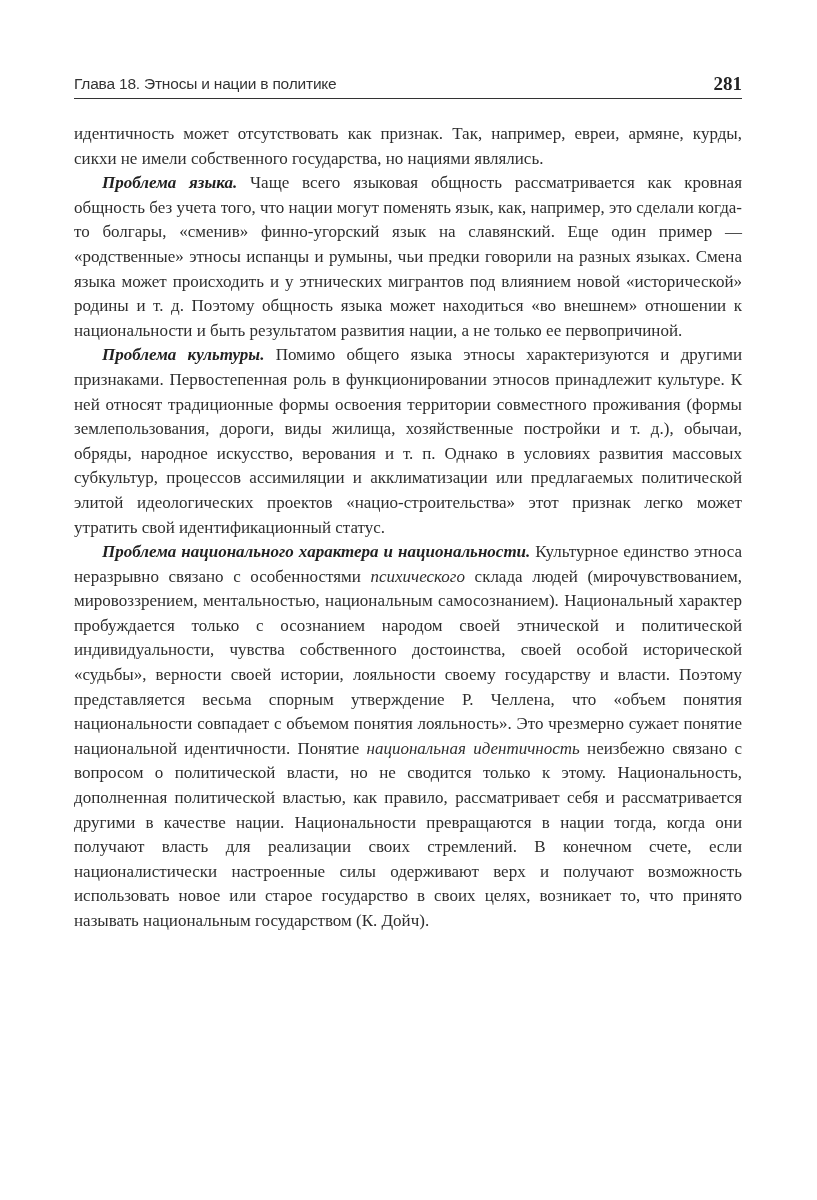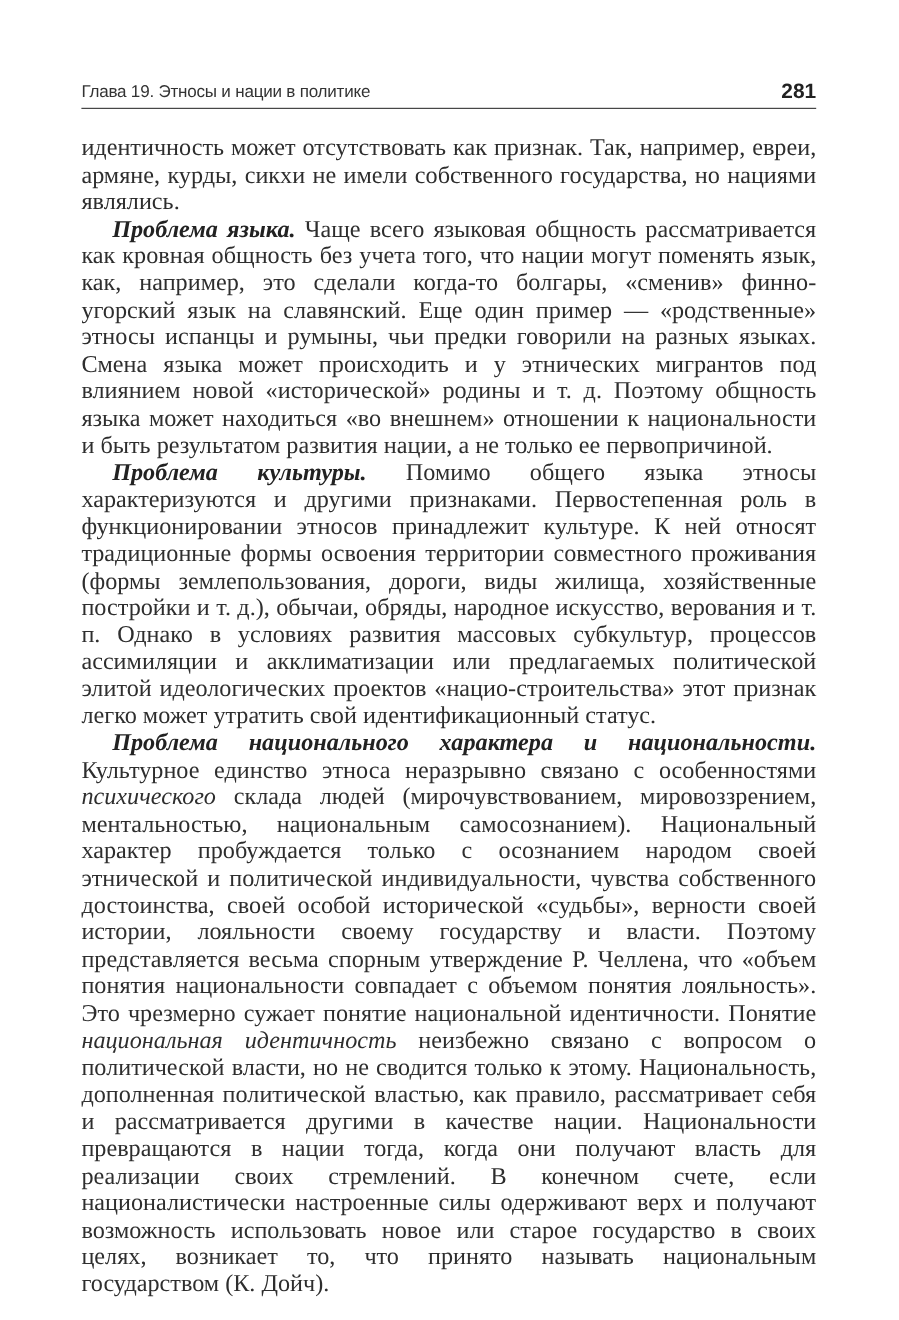--- a/index.html
+++ b/index.html
@@ -4,37 +4,37 @@
 <style>
   html, body { margin: 0; padding: 0; background: #ffffff; }
   body { width: 817px; height: 1200px; position: relative; overflow: hidden; color: #2a2a2a; }
   .page { position: absolute; left: 74px; top: 0; width: 668px; }
   .running-head {
     position: absolute; top: 72px; left: 0; width: 668px; height: 26px;
     border-bottom: 1.5px solid #333;
     font-family: "Liberation Sans", sans-serif;
   }
   .rh-title { position: absolute; left: 0; bottom: 5px; font-size: 15.5px; color: #333; letter-spacing: -0.2px; }
-  .rh-num { position: absolute; right: 0; bottom: 3px; font-size: 19px; font-weight: bold; color: #222; }
+  .rh-num { position: absolute; right: 0; bottom: 3px; font-size: 19px; font-weight: bold; color: #222; font-family: Liberation Serif, serif; }
   .body {
     position: absolute; top: 122px; left: 0; width: 668px;
-    font-family: "Liberation Serif", serif; font-size: 22px; line-height: 24.6px;
+    font-family: "Liberation Serif", serif; font-size: 17px; line-height: 24.6px;
     text-align: justify; color: #2e2e2e;
   }
   .body p { margin: 0; }
   .body p.indent { text-indent: 28px; }
   .body b { font-weight: bold; color: #222; font-style: italic; }
   .body i { font-style: italic; }
 </style>
 </head>
 <body>
 
 <div class="page">
   <div class="running-head">
-    <span class="rh-title">Глава 19. Этносы и нации в политике</span>
+    <span class="rh-title">Глава 18. Этносы и нации в политике</span>
     <span class="rh-num">281</span>
   </div>
 
   <div class="body">
     <p><span>идентичность может отсутствовать как признак. Так, например, евреи, армяне, курды, сикхи не имели собственного государства, но нациями являлись.</span></p>
 
     <p class="indent"><b>Проблема языка.</b><span> Чаще всего языковая общность рассматривается как кровная общность без учета того, что нации могут поменять язык, как, например, это сделали когда-то болгары, «сменив» финно-угорский язык на славянский. Еще один пример — «родственные» этносы испанцы и румыны, чьи предки говорили на разных языках. Смена языка может происходить и у этнических мигрантов под влиянием новой «исторической» родины и т. д. Поэтому общность языка может находиться «во внешнем» отношении к национальности и быть результатом развития нации, а не только ее первопричиной.</span></p>
 
     <p class="indent"><b>Проблема культуры.</b><span> Помимо общего языка этносы характеризуются и другими признаками. Первостепенная роль в функционировании этносов принадлежит культуре. К ней относят традиционные формы освоения территории совместного проживания (формы землепользования, дороги, виды жилища, хозяйственные постройки и т. д.), обычаи, обряды, народное искусство, верования и т. п. Однако в условиях развития массовых субкультур, процессов ассимиляции и акклиматизации или предлагаемых политической элитой идеологических проектов «нацио-строительства» этот признак легко может утратить свой идентификационный статус.</span></p>
 

